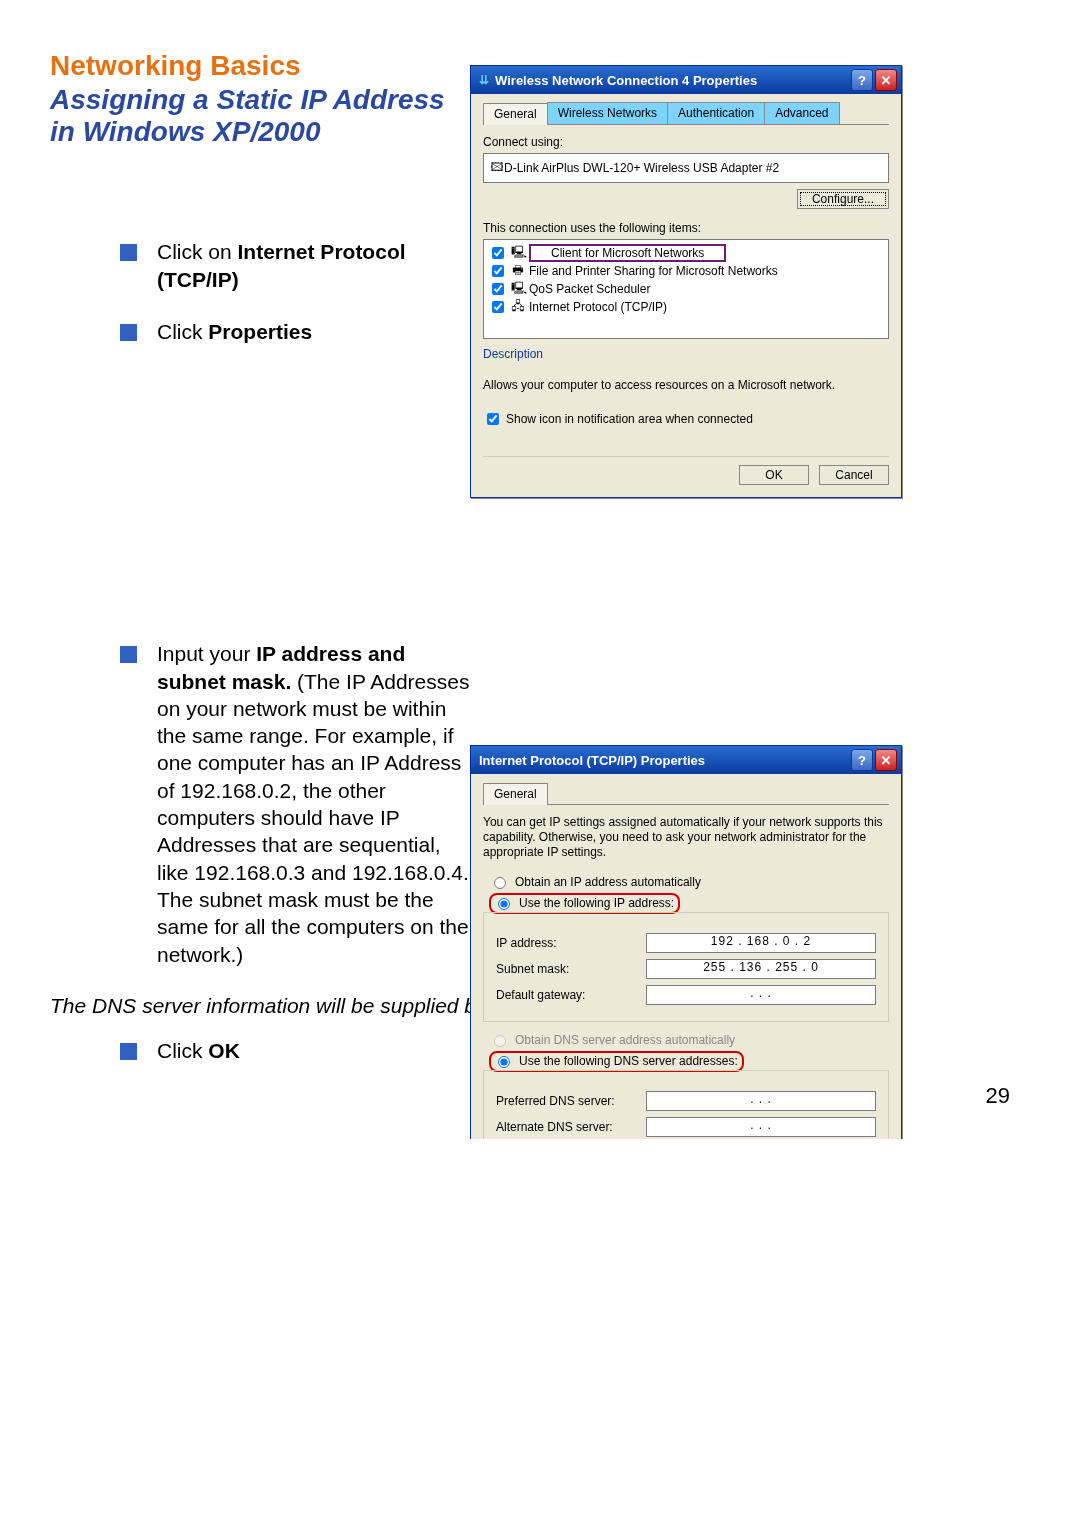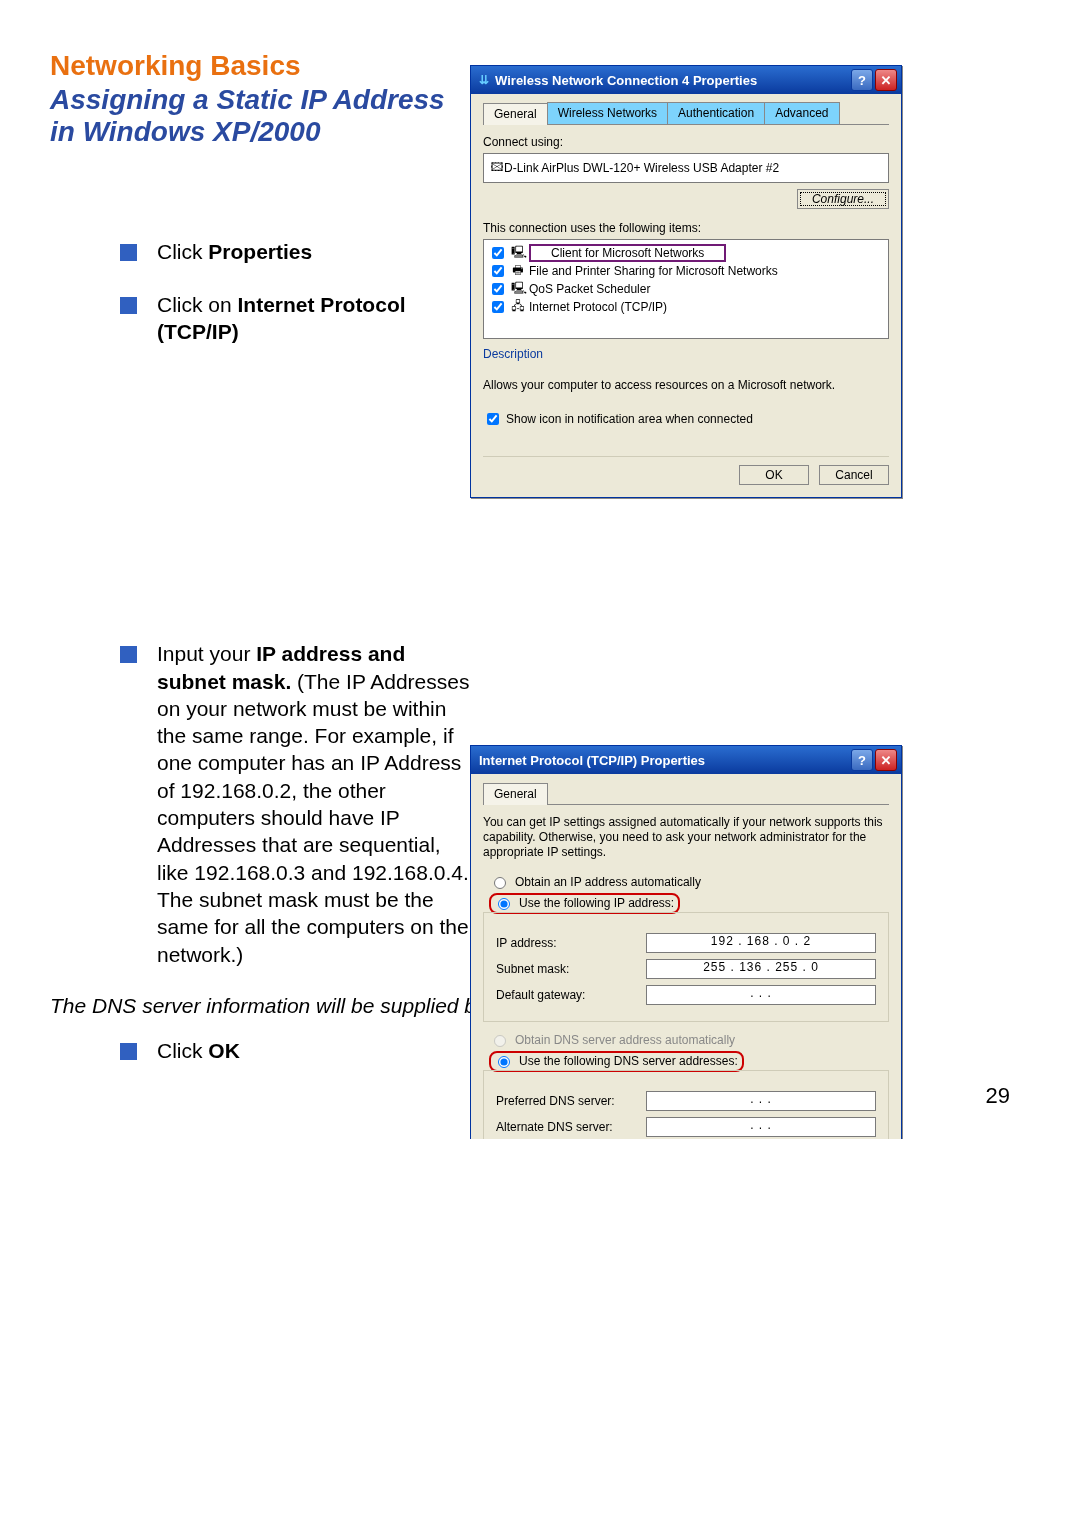--- a/index.html
+++ b/index.html
@@ -135,21 +135,20 @@
   .btn {
     background: #ece9d8;
     border: 1px solid #888;
     padding: 2px 14px;
     font-size: 12px;
     font-family: Tahoma, Arial, sans-serif;
   }
   .btn.dotted {
     outline: 1px dotted #000;
     outline-offset: -4px;
-    font-style: italic;
   }
   .row-right { display: flex; justify-content: flex-end; margin: 6px 0 12px 0; }
   .items-panel {
     background: #fff;
     border: 1px solid #7a7a7a;
     height: 90px;
     padding: 4px;
     margin-bottom: 8px;
     overflow: hidden;
   }
@@ -254,27 +253,27 @@
 
 <div class="left-col">
   <div class="title-red">Networking Basics</div>
   <div class="title-blue">Assigning a Static IP Address in Windows XP/2000</div>
 
   <div style="height:60px;"></div>
 
   <div class="bullet-row">
     <div class="bullet"></div>
     <div class="txt">
-      <span>Click </span><span class="bold">Properties</span>
+      <span>Click on </span><span class="bold">Internet Protocol (TCP/IP)</span>
     </div>
   </div>
   <div class="bullet-row">
     <div class="bullet"></div>
     <div class="txt">
-      <span>Click on </span><span class="bold">Internet Protocol (TCP/IP)</span>
+      <span>Click </span><span class="bold">Properties</span>
     </div>
   </div>
 
   <div style="height:270px;"></div>
 
   <div class="bullet-row">
     <div class="bullet"></div>
     <div class="txt">
       <span>Input your </span><span class="bold">IP address and subnet mask.</span><span> (The IP Addresses on your network must be within the same range. For example, if one computer has an IP Address of 192.168.0.2, the other computers should have IP Addresses that are sequential, like 192.168.0.3 and 192.168.0.4.  The subnet mask must be the same for all the computers on the network.)</span>
     </div>

